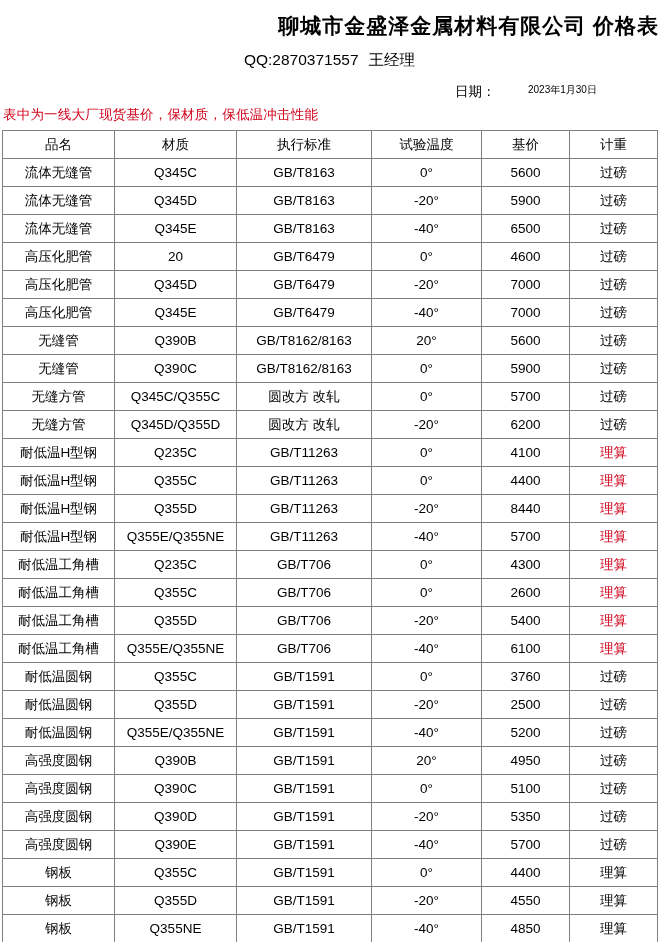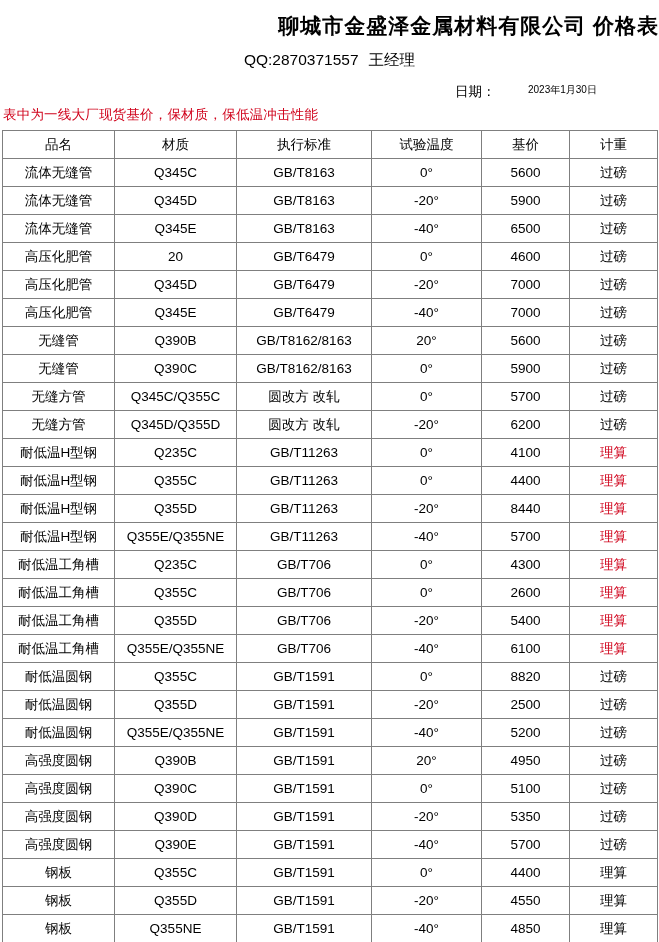--- a/index.html
+++ b/index.html
@@ -288,21 +288,21 @@
           <td>GB/T706</td>
           <td>-40°</td>
           <td>6100</td>
           <td class="weigh-red">理算</td>
         </tr>
         <tr>
           <td>耐低温圆钢</td>
           <td>Q355C</td>
           <td>GB/T1591</td>
           <td>0°</td>
-          <td>8820</td>
+          <td>3760</td>
           <td>过磅</td>
         </tr>
         <tr>
           <td>耐低温圆钢</td>
           <td>Q355D</td>
           <td>GB/T1591</td>
           <td>-20°</td>
           <td>2500</td>
           <td>过磅</td>
         </tr>

